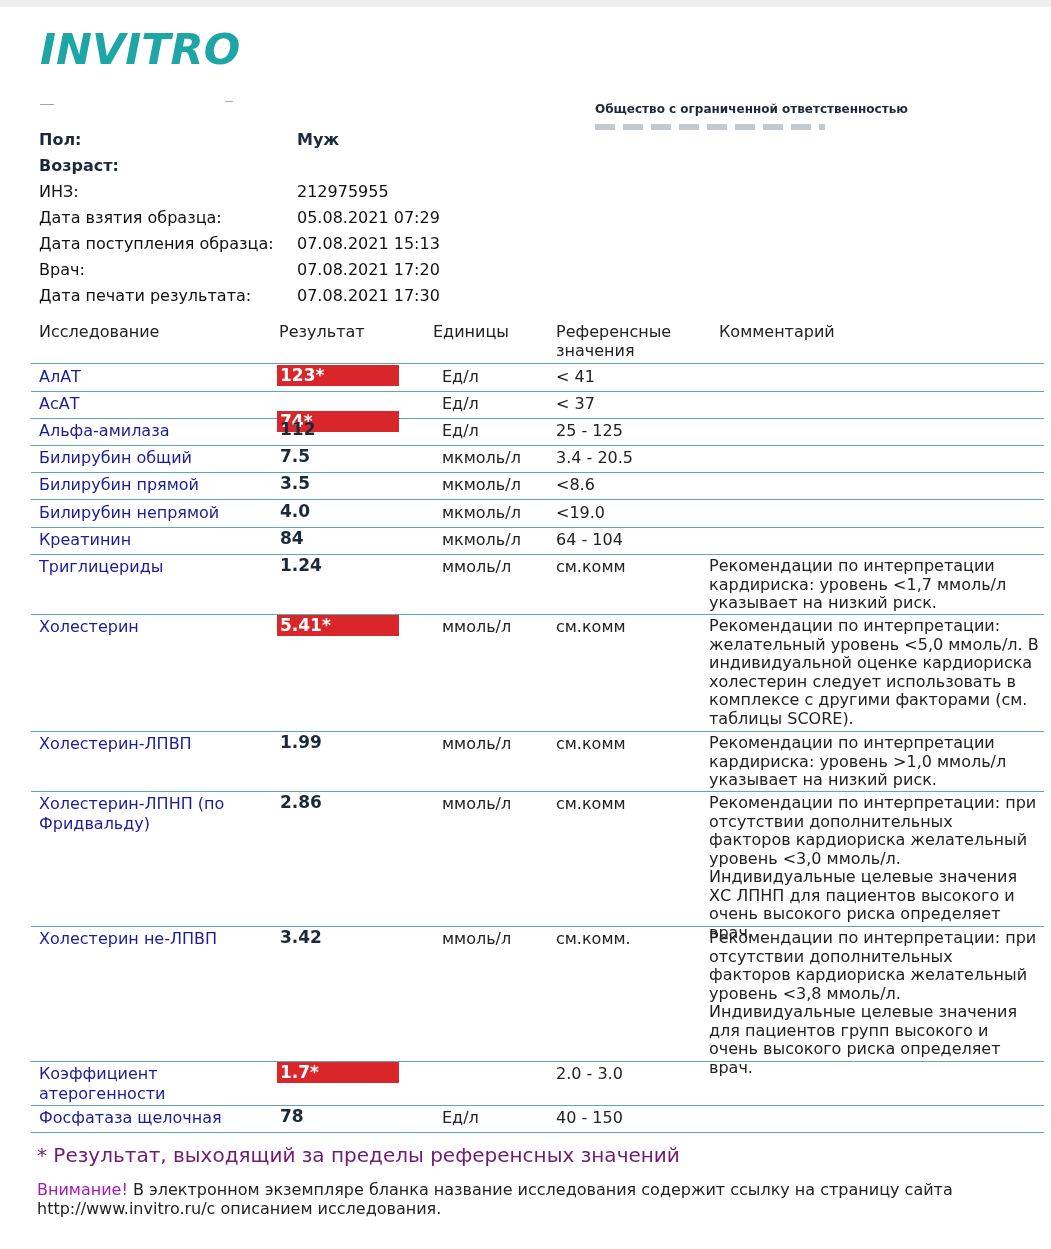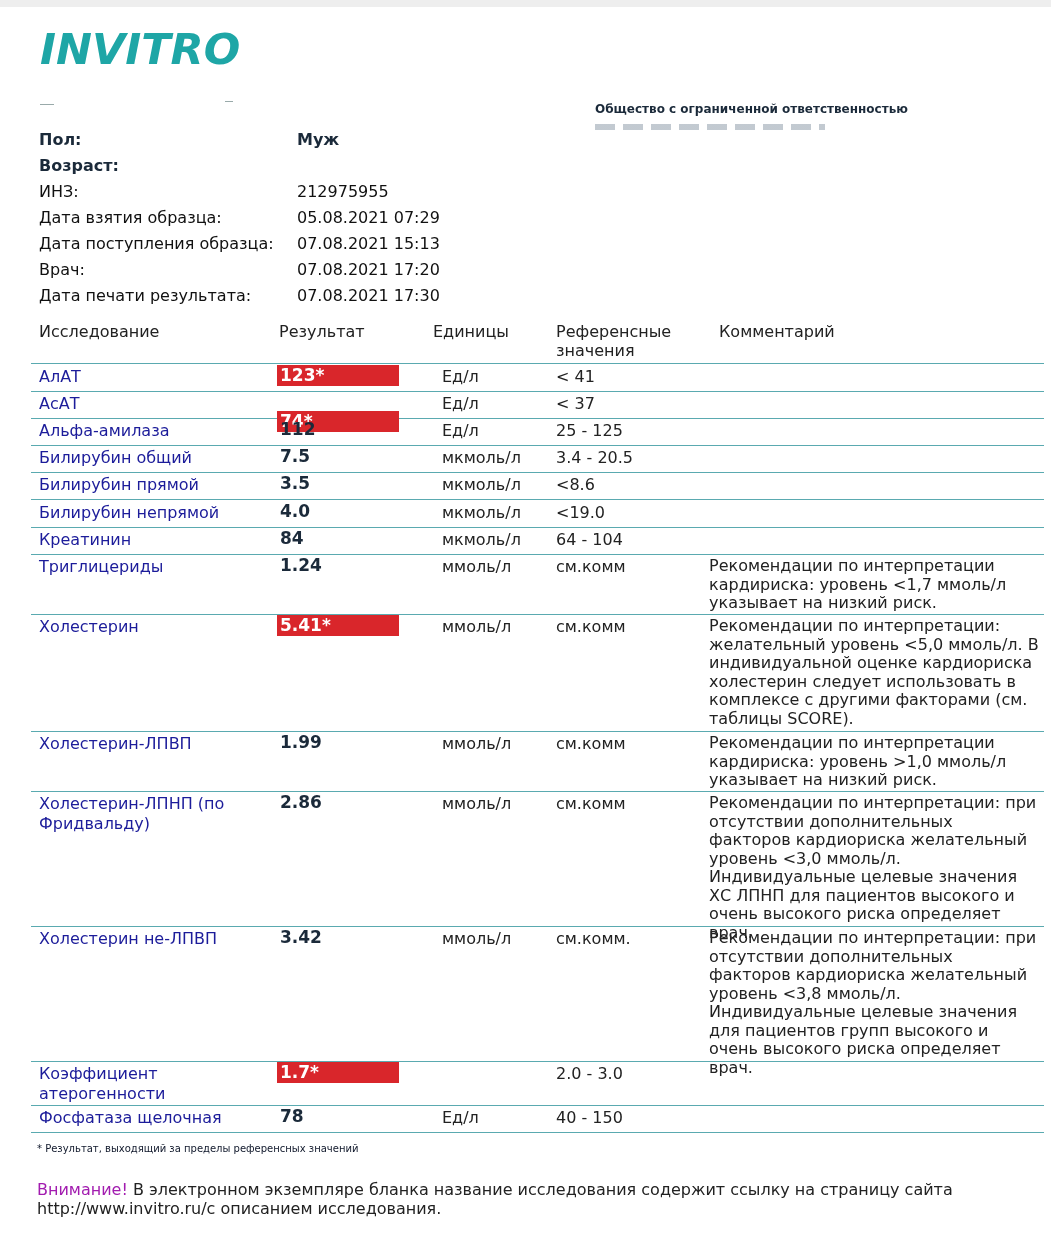--- a/index.html
+++ b/index.html
@@ -22,21 +22,21 @@
   .bold { font-weight: bold; color: #1b2a3a; }
   .hdr { position: absolute; top: 322px; font-size: 16px; color: #222; line-height: 19px; }
   .hline { position: absolute; left: 31px; width: 1013px; height: 1px; background: #5aaab0; }
   .row { position: absolute; left: 0; width: 1051px; font-size: 16px; }
   .c-name { position: absolute; left: 39px; color: #1c1c9a; line-height: 20px; width: 230px; }
   .c-res { position: absolute; left: 277px; width: 122px; height: 21px; font-weight: bold; color: #1b2a3a; font-size: 17px; line-height: 21px; padding-left: 3px; box-sizing: border-box; }
   .c-res.flag { background: #d9262b; color: #fff; }
   .c-unit { position: absolute; left: 442px; color: #222; }
   .c-ref { position: absolute; left: 556px; color: #222; }
   .c-com { position: absolute; left: 709px; width: 330px; color: #222; line-height: 18.5px; }
-  .footnote { position: absolute; left: 37px; top: 1143px; font-size: 10px; color: #0f172a; }
+  .footnote { position: absolute; left: 37px; top: 1143px; font-size: 20px; color: #701a75; }
   .warn { position: absolute; left: 37px; top: 1180px; font-size: 16px; color: #222; line-height: 19px; }
   .warn .w { color: #a21caf; }
 </style>
 </head>
 <body>
 
 <div class="topbar"></div>
 <div class="logo">INVITRO</div>
 <div class="mark" style="left:40px;top:104px;width:14px;"></div>
 <div class="mark" style="left:225px;top:101px;width:8px;"></div>

